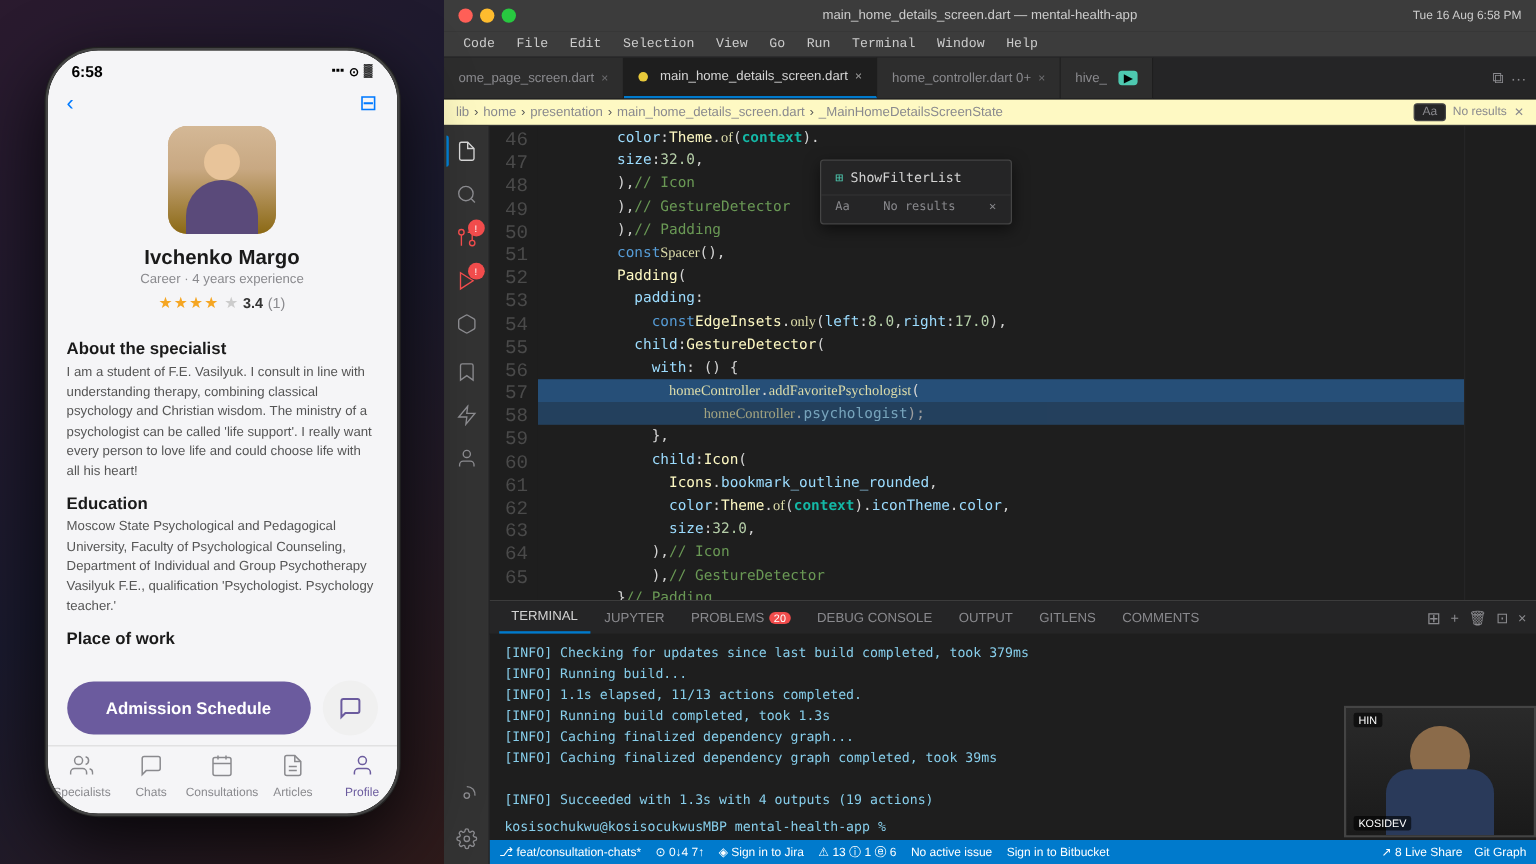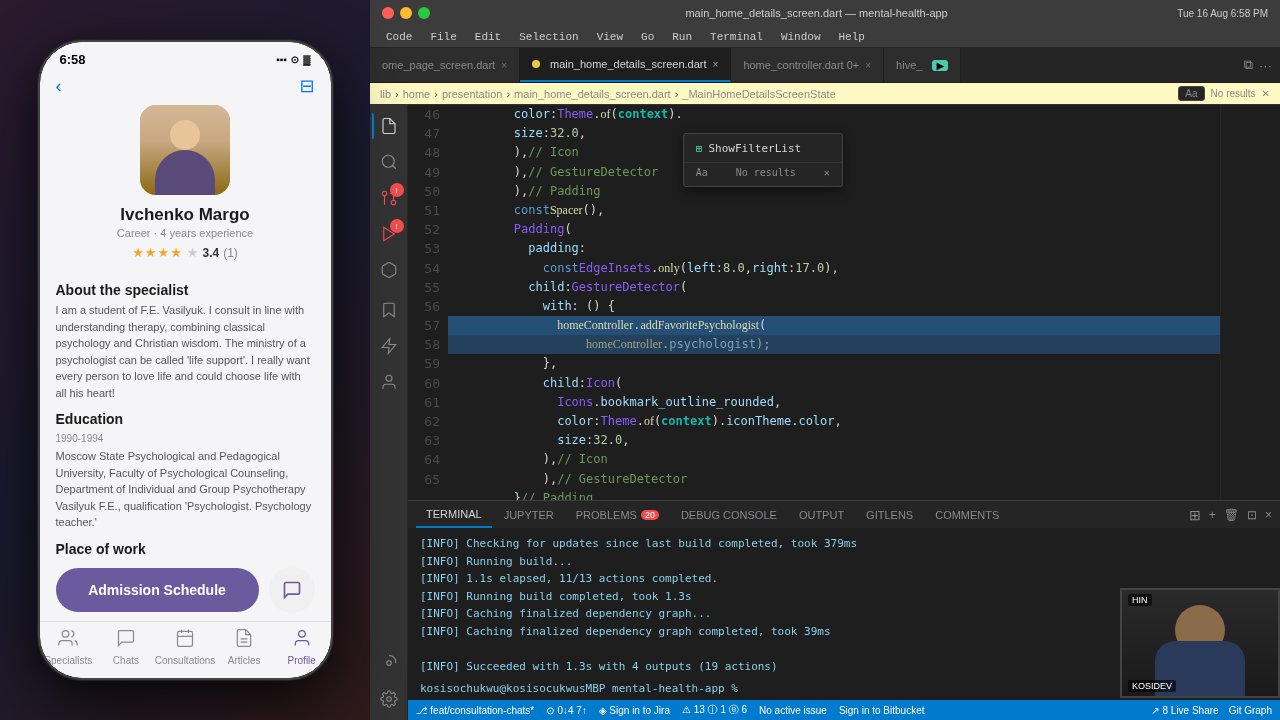--- a/index.html
+++ b/index.html
@@ -394,21 +394,21 @@
       background: #1e1e1e;
       color: #4a4a4a;
       padding: 0;
       text-align: right;
       padding-right: 8px;
       line-height: 1.6;
       user-select: none;
       flex-shrink: 0;
     }
 
-    .line-numbers div { height: 19.2px; font-size: 13px; }
+    .line-numbers div { height: 19.2px; font-size: 16px; font-family: Liberation Mono, monospace; }
 
     .code-content {
       flex: 1;
       overflow: auto;
       line-height: 1.6;
       color: #d4d4d4;
     }
 
     .code-line {
       height: 19.2px;
@@ -418,21 +418,21 @@
       align-items: center;
     }
 
     .code-line.highlighted { background: #264f78; }
 
     
     .kw { color: #569cd6; }
     .fn { color: #dcdcaa; font-family: Liberation Serif, serif; }
     .num { color: #b5cea8; }
     .cmt { color: #6a9955; }
-    .cls { color: #8b5cf6; }
+    .cls { color: #fef9c3; }
     .var { color: #14b8a6; font-weight: bold; }
     .prop { color: #9cdcfe; }
     .punc { color: #d4d4d4; }
 
     
     .minimap {
       width: 60px;
       background: #1e1e1e;
       border-left: 1px solid #252526;
       overflow: hidden;
@@ -632,21 +632,20 @@
           <span class="rating-value">3.4</span>
           <span class="rating-count">(1)</span>
         </div>
       </div>
 
       <div class="content-scroll">
         <div class="section-title">About the specialist</div>
         <div class="section-text">I am a student of F.E. Vasilyuk. I consult in line with understanding therapy, combining classical psychology and Christian wisdom. The ministry of a psychologist can be called 'life support'. I really want every person to love life and could choose life with all his heart!</div>
 
         <div class="section-title">Education</div>
-        <div class="section-text" style="color:#8a8a8e;font-size:10px;margin-bottom:2px;">1990-1994</div>
         <div class="section-text">Moscow State Psychological and Pedagogical University, Faculty of Psychological Counseling, Department of Individual and Group Psychotherapy Vasilyuk F.E., qualification 'Psychologist. Psychology teacher.'</div>
 
         <div class="place-of-work">Place of work</div>
 
       </div>
 
       <div class="bottom-actions">
         <button class="admission-btn">Admission Schedule</button>
         <button class="chat-btn">
           <svg width="20" height="20" viewBox="0 0 24 24" fill="none" stroke="#6b5b9e" stroke-width="2">

